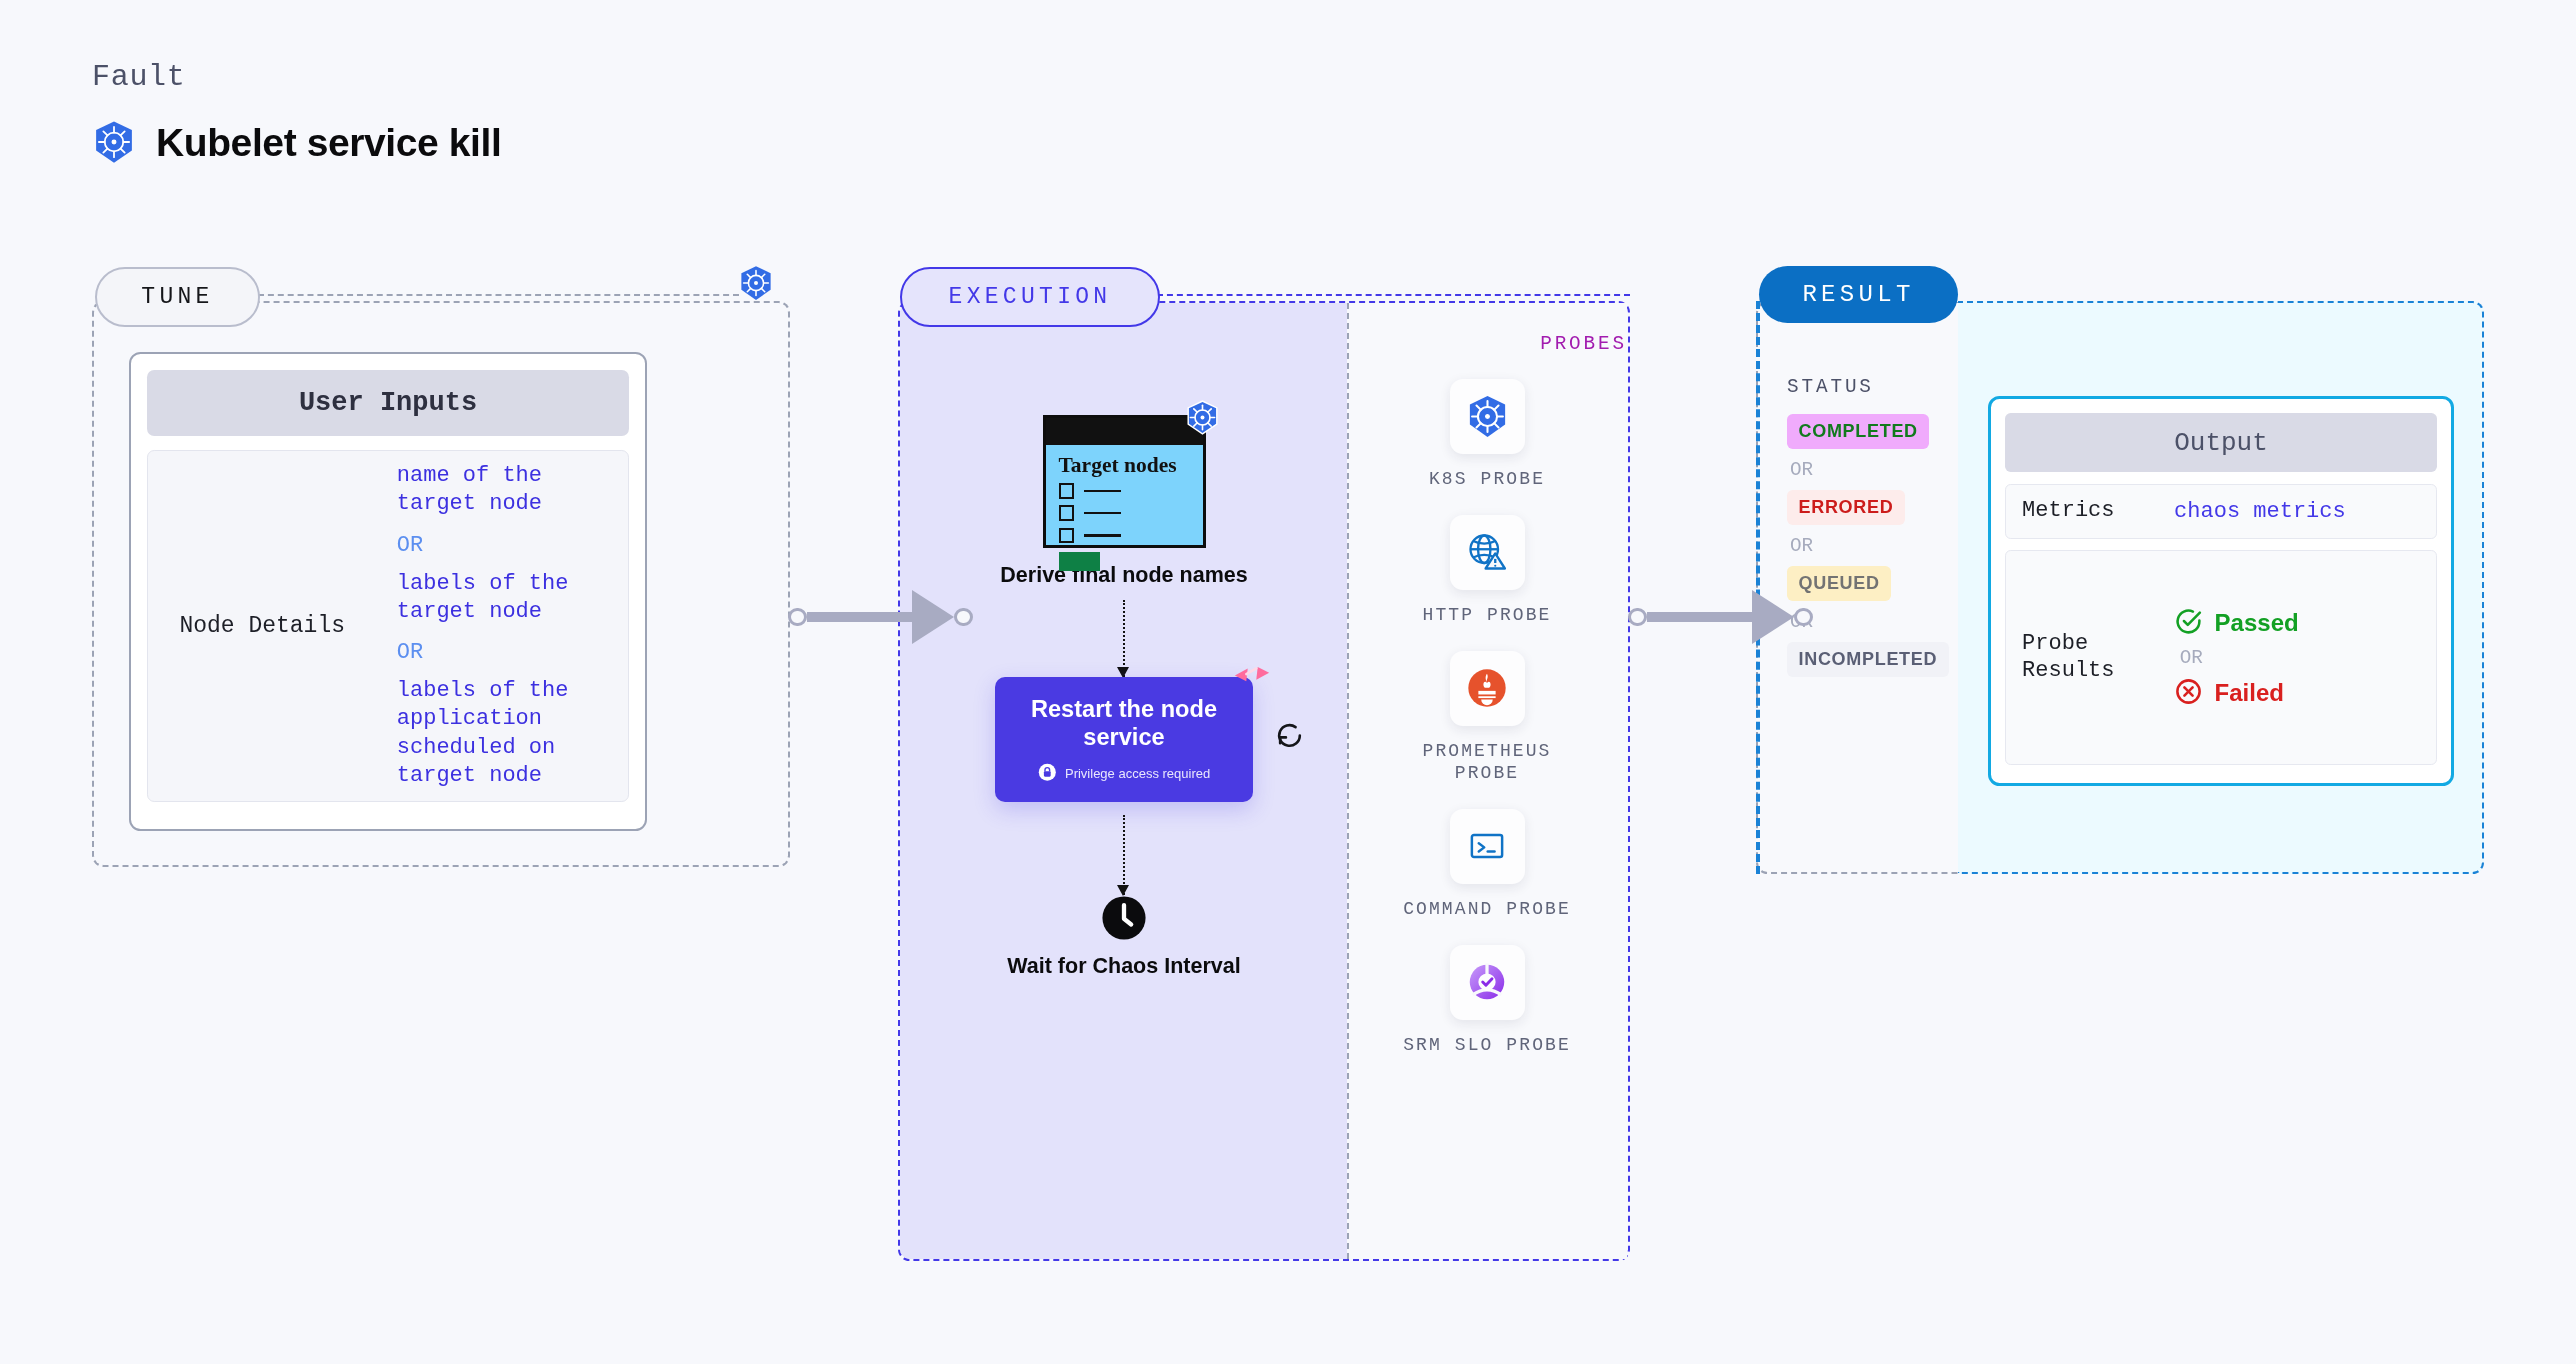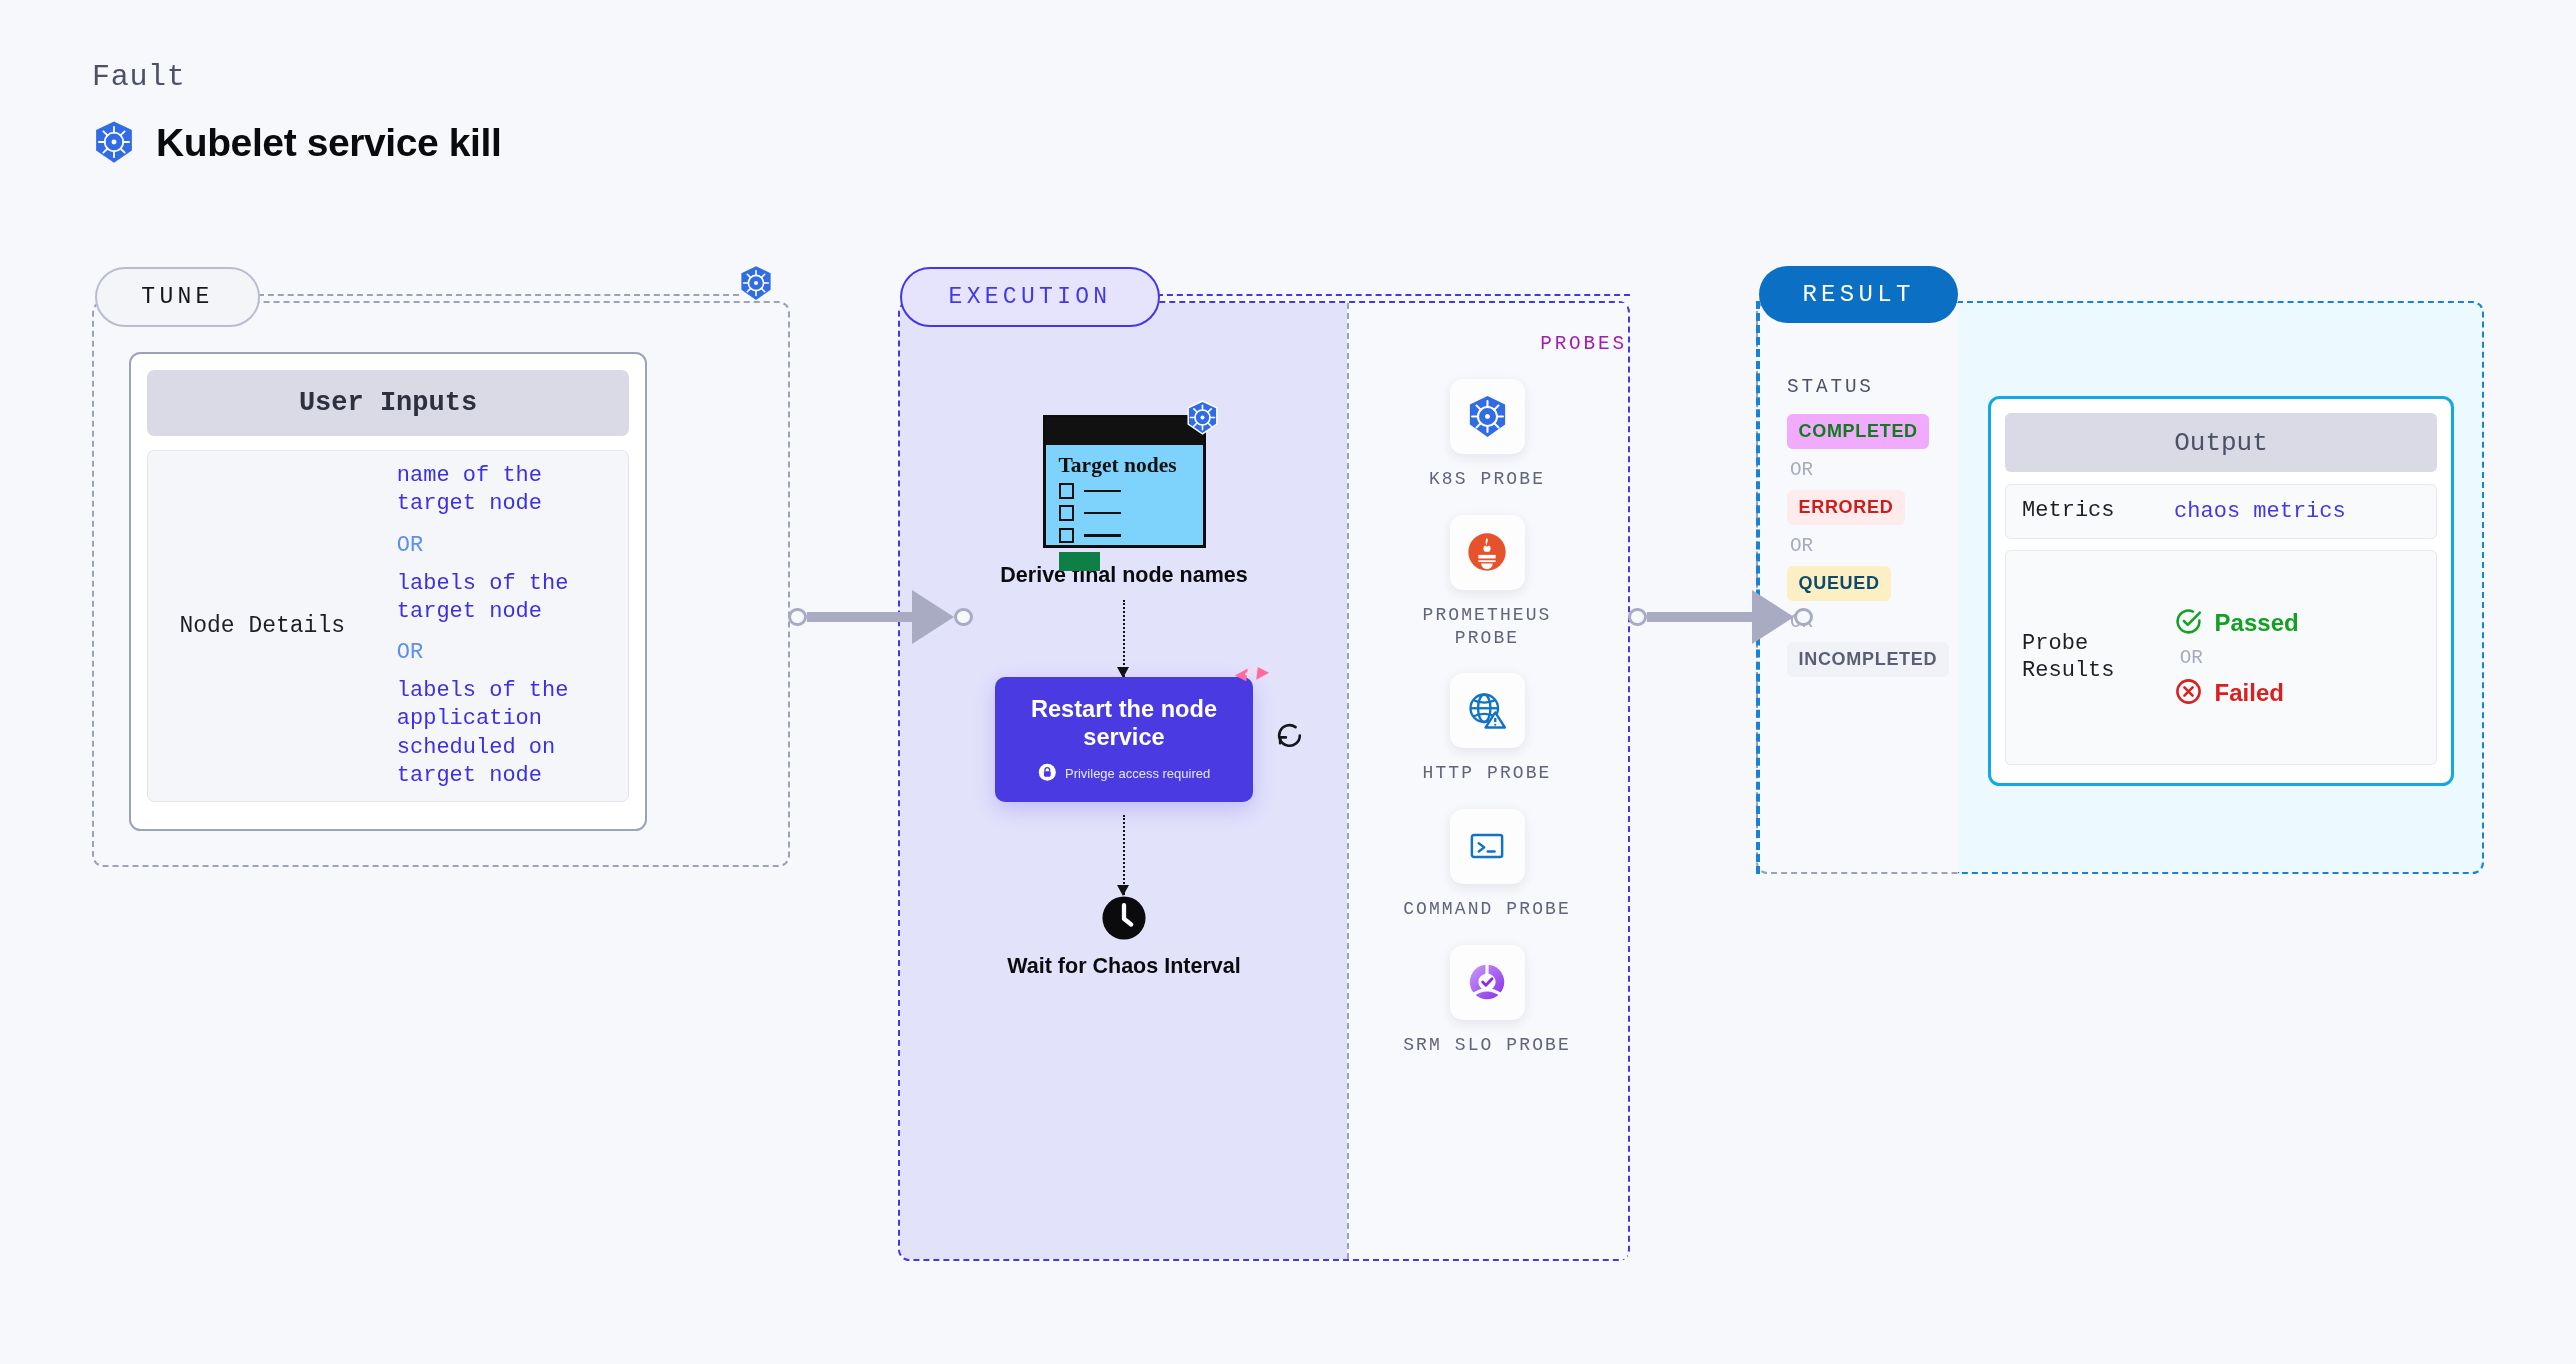--- a/index.html
+++ b/index.html
@@ -409,44 +409,44 @@
           <line x1="47" y1="17" x2="41" y2="23"></line>
             <line x1="23" y1="41" x2="17" y2="47"></line>
         </g>
       </svg>
     </div>
     <div class="probe-name">K8S PROBE</div>
   </div>
 
   <div class="probe-item">
     <div class="probe-tile">
-      <svg width="46" height="46" viewBox="0 0 64 64">
-        <circle cx="32" cy="32" r="26" fill="#e6522c"></circle>
-        <path d="M32 12c3 6-2 8 0 13 2.5-3 5-1.5 5 2.5 0 3-2 4-2 4h-6s-2-1-2-4c0-4 2.5-5.5 5-2.5-2-5-3-9 0-13z" fill="#fff"></path>
-        <rect x="20" y="36" width="24" height="5" fill="#fff"></rect>
-        <rect x="20" y="43.5" width="24" height="2.5" fill="#fff"></rect>
-        <path d="M24 48h16a8 8 0 0 1-16 0z" fill="#fff"></path>
-      </svg>
-    </div>
-    <div class="probe-name">PROMETHEUS PROBE</div>
-  </div>
-
-  <div class="probe-item">
-    <div class="probe-tile">
       <svg width="44" height="44" viewBox="0 0 64 64" fill="none" stroke="#1073c6" stroke-width="3.4">
         <circle cx="28" cy="28" r="20"></circle>
         <ellipse cx="28" cy="28" rx="9" ry="20"></ellipse>
         <line x1="8" y1="28" x2="48" y2="28"></line>
         <path d="M12 16c9 5 23 5 32 0M12 40c9-5 23-5 32 0"></path>
         <path d="M44 34 L58 56 L30 56 Z" fill="#f8f9fc" stroke-linejoin="round"></path>
         <line x1="44" y1="42" x2="44" y2="48"></line>
         <circle cx="44" cy="52" r="1.6" fill="#1073c6" stroke="none"></circle>
       </svg>
     </div>
     <div class="probe-name">HTTP PROBE</div>
+  </div>
+
+  <div class="probe-item">
+    <div class="probe-tile">
+      <svg width="46" height="46" viewBox="0 0 64 64">
+        <circle cx="32" cy="32" r="26" fill="#e6522c"></circle>
+        <path d="M32 12c3 6-2 8 0 13 2.5-3 5-1.5 5 2.5 0 3-2 4-2 4h-6s-2-1-2-4c0-4 2.5-5.5 5-2.5-2-5-3-9 0-13z" fill="#fff"></path>
+        <rect x="20" y="36" width="24" height="5" fill="#fff"></rect>
+        <rect x="20" y="43.5" width="24" height="2.5" fill="#fff"></rect>
+        <path d="M24 48h16a8 8 0 0 1-16 0z" fill="#fff"></path>
+      </svg>
+    </div>
+    <div class="probe-name">PROMETHEUS PROBE</div>
   </div>
 
   <div class="probe-item">
     <div class="probe-tile">
       <svg width="44" height="44" viewBox="0 0 64 64" fill="none" stroke="#1073c6" stroke-width="3.6" stroke-linecap="round" stroke-linejoin="round">
         <rect x="10" y="16" width="44" height="32" rx="3"></rect>
         <polyline points="20,28 28,34 20,40"></polyline>
         <line x1="33" y1="40" x2="43" y2="40"></line>
       </svg>
     </div>
@@ -483,21 +483,21 @@
 <div id="result-status-panel"></div>
 <div id="result-status-left"></div>
 <div id="result-pill" class="pill">RESULT</div>
 
 <div id="status-label">STATUS</div>
 <div id="status-list">
   <div><span class="status-badge" style="background:#f0abfc;color:#117a1d;">COMPLETED</span></div>
   <div class="or-sep">OR</div>
   <div><span class="status-badge" style="background:#fdeceb;color:#cc1c1b;">ERRORED</span></div>
   <div class="or-sep">OR</div>
-  <div><span class="status-badge" style="background:#fdefc4;color:#0c4a6e;">QUEUED</span></div>
+  <div><span class="status-badge" style="background:#fdefc4;color:#737373;">QUEUED</span></div>
   <div class="or-sep">OR</div>
   <div><span class="status-badge" style="background:#f1f2f7;color:#5a5f75;">INCOMPLETED</span></div>
 </div>
 
 <div id="output-card">
   <div id="output-head">Output</div>
 
   <div class="out-row">
     <div class="out-key">Metrics</div>
     <div class="out-val-metrics">chaos metrics</div>

